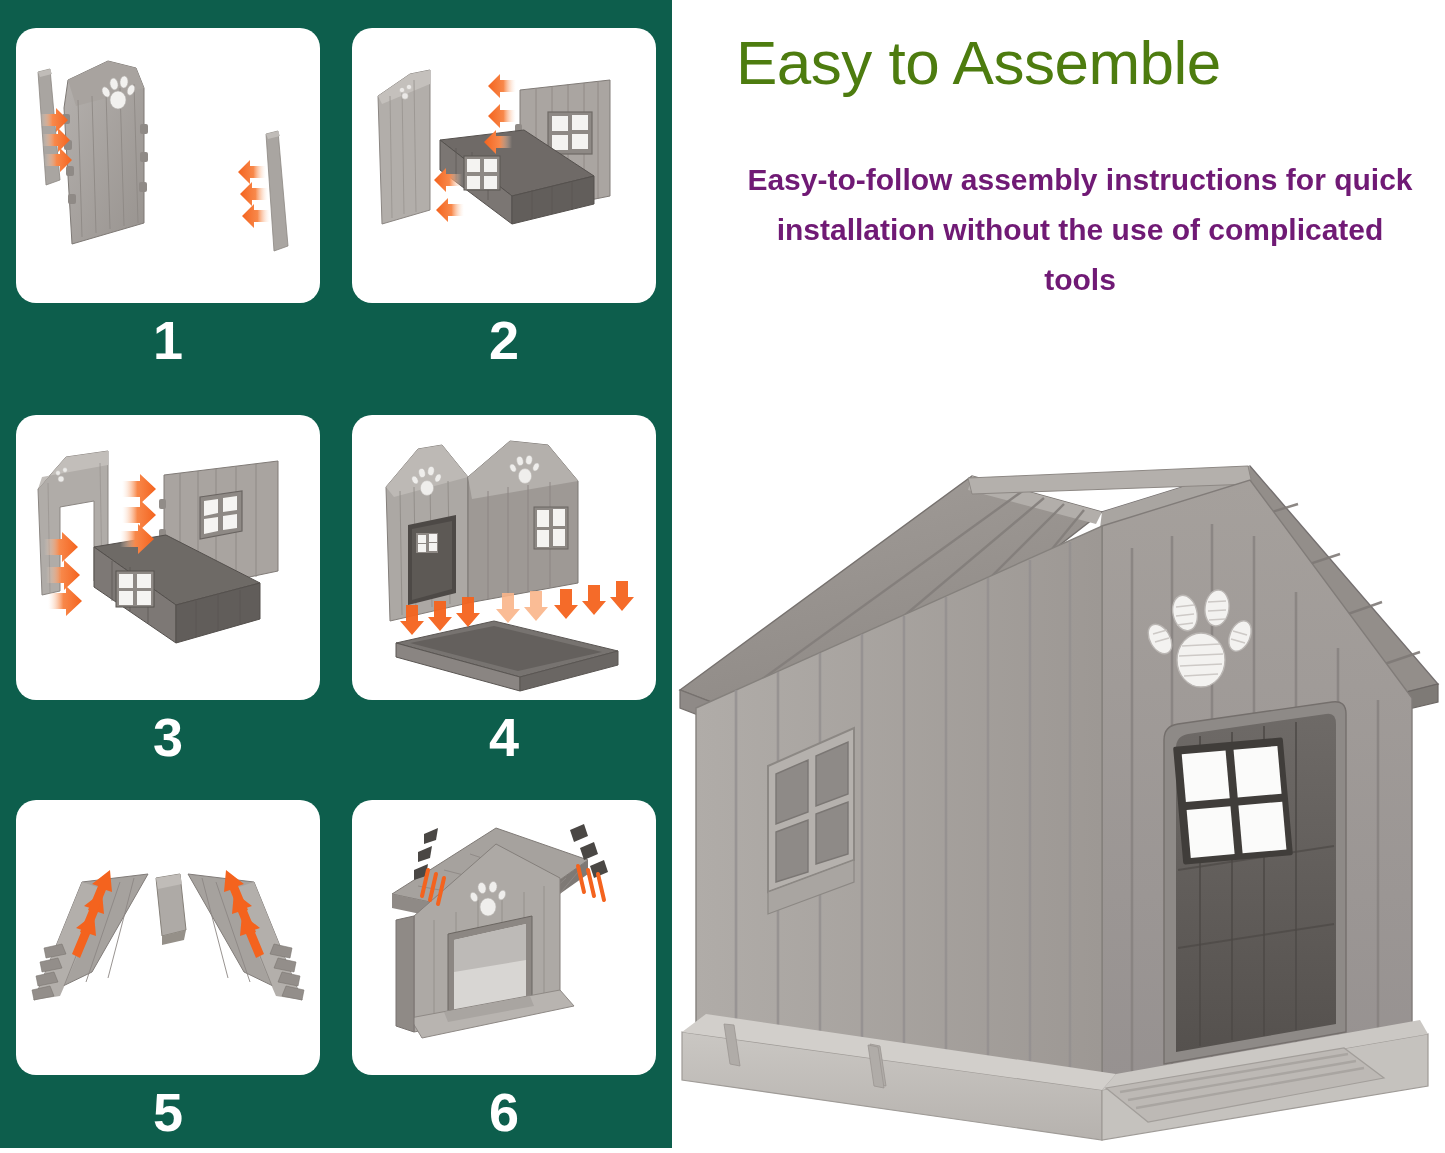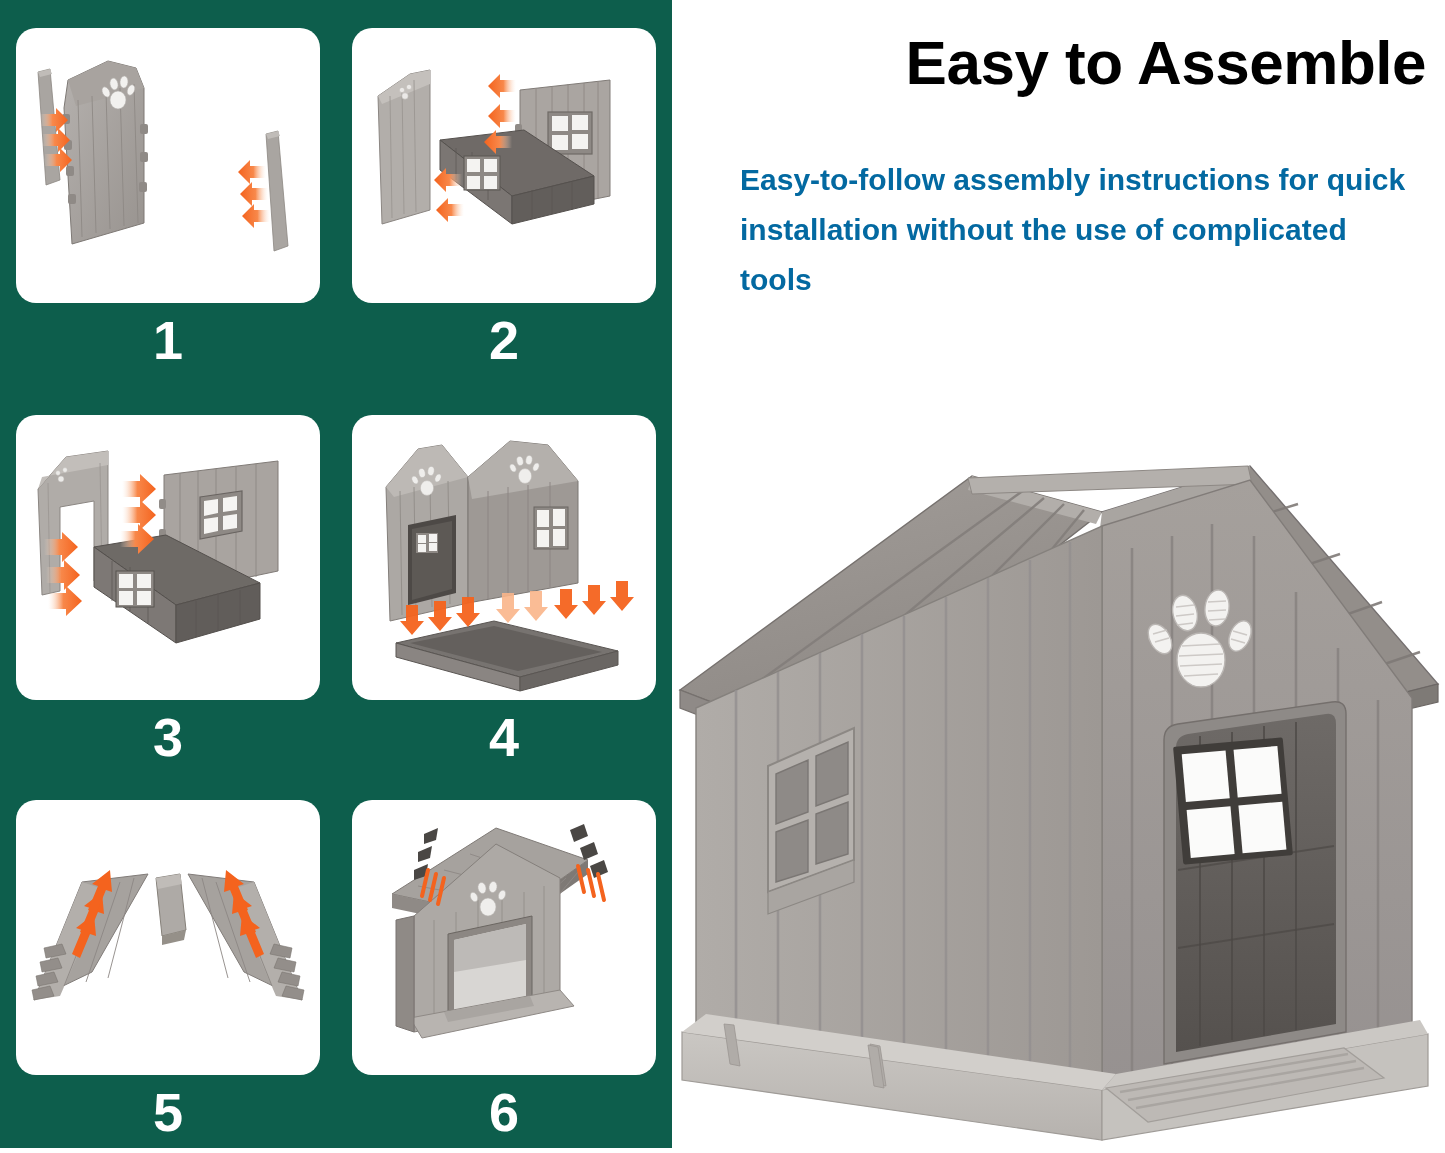--- a/index.html
+++ b/index.html
@@ -41,33 +41,33 @@
     font-family:"Liberation Sans", sans-serif;
     letter-spacing:0px;
   }
 
   
   .art{position:absolute;inset:0;}
 
   
   #headline{
     position:absolute;left:736px;top:30px;width:690px;
-    color:#000000;
+    color:#4d7c0f;
     font-size:62px;
-    font-weight:bold;
+    font-weight:normal;
     line-height:1.08;
     letter-spacing:-0.5px;
-    text-align:right;
   }
   #subcopy{
     position:absolute;left:740px;top:155px;width:680px;
-    color:#0369a1;
+    color:#701a75;
     font-size:30px;
     font-weight:bold;
     line-height:50px;
+    text-align:center;
   }
 
   
   #hero{
     position:absolute;left:672px;top:440px;width:773px;height:713px;
   }
 </style>
 </head>
 <body>
 

